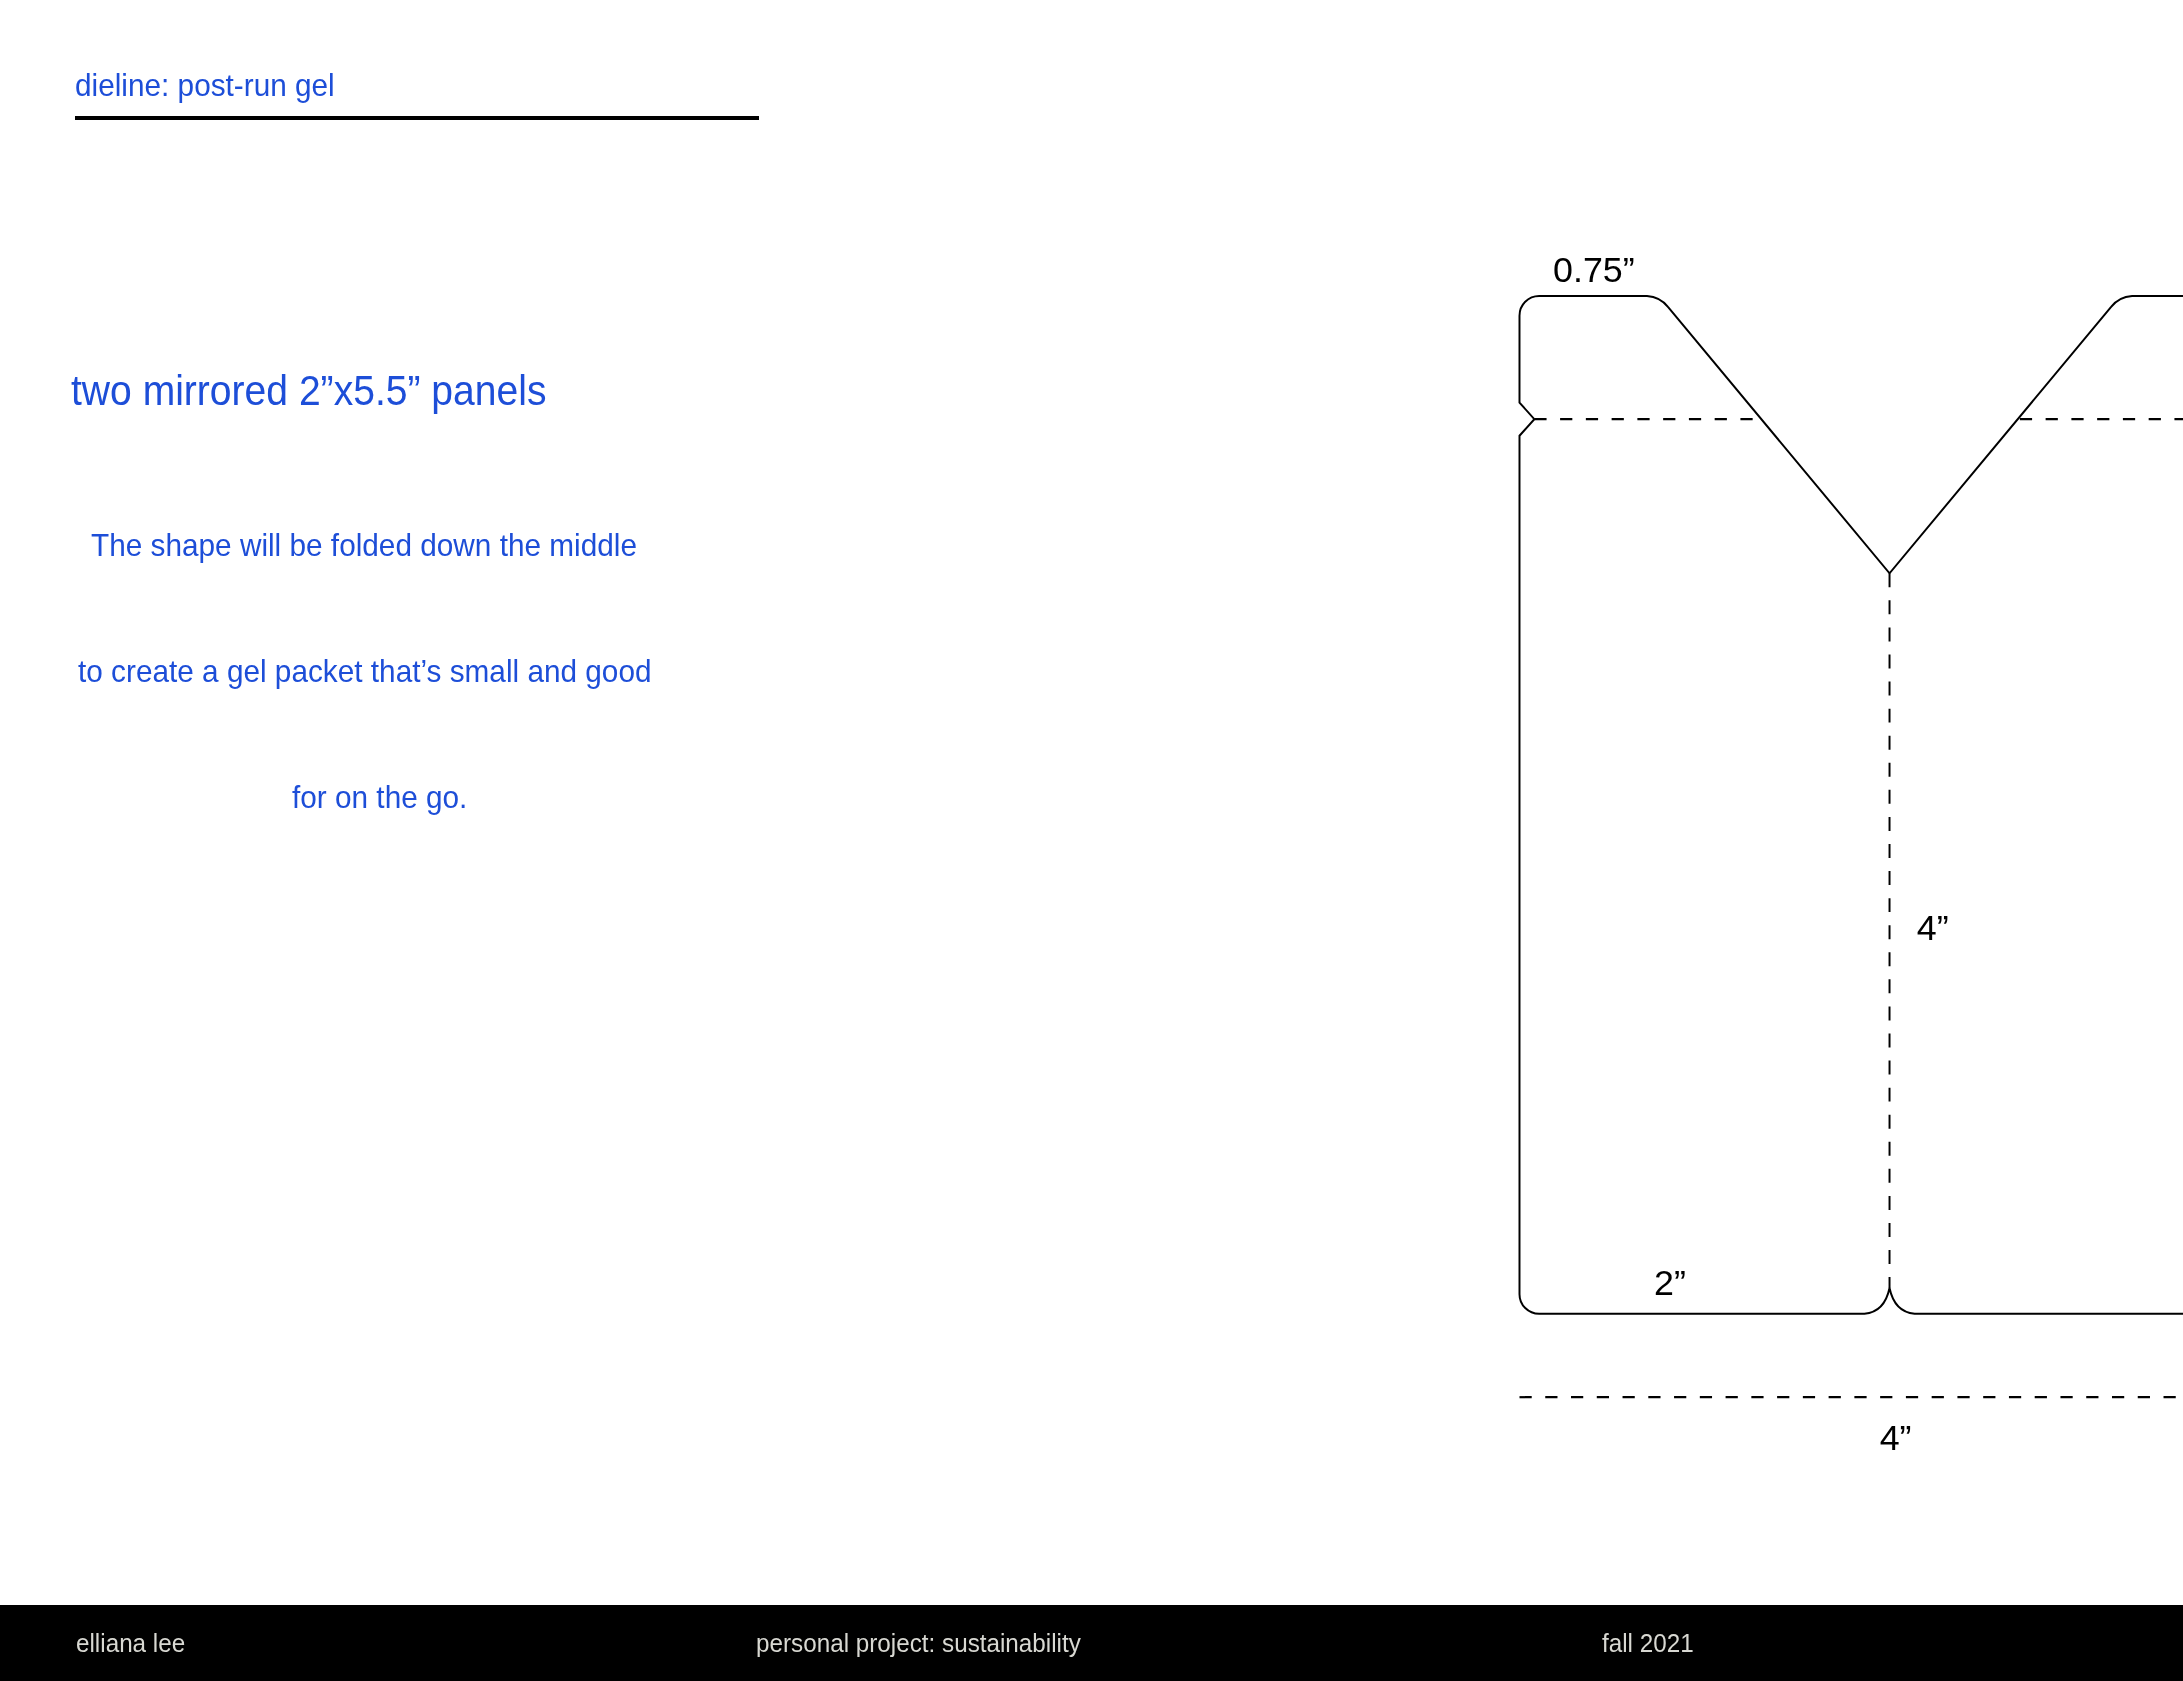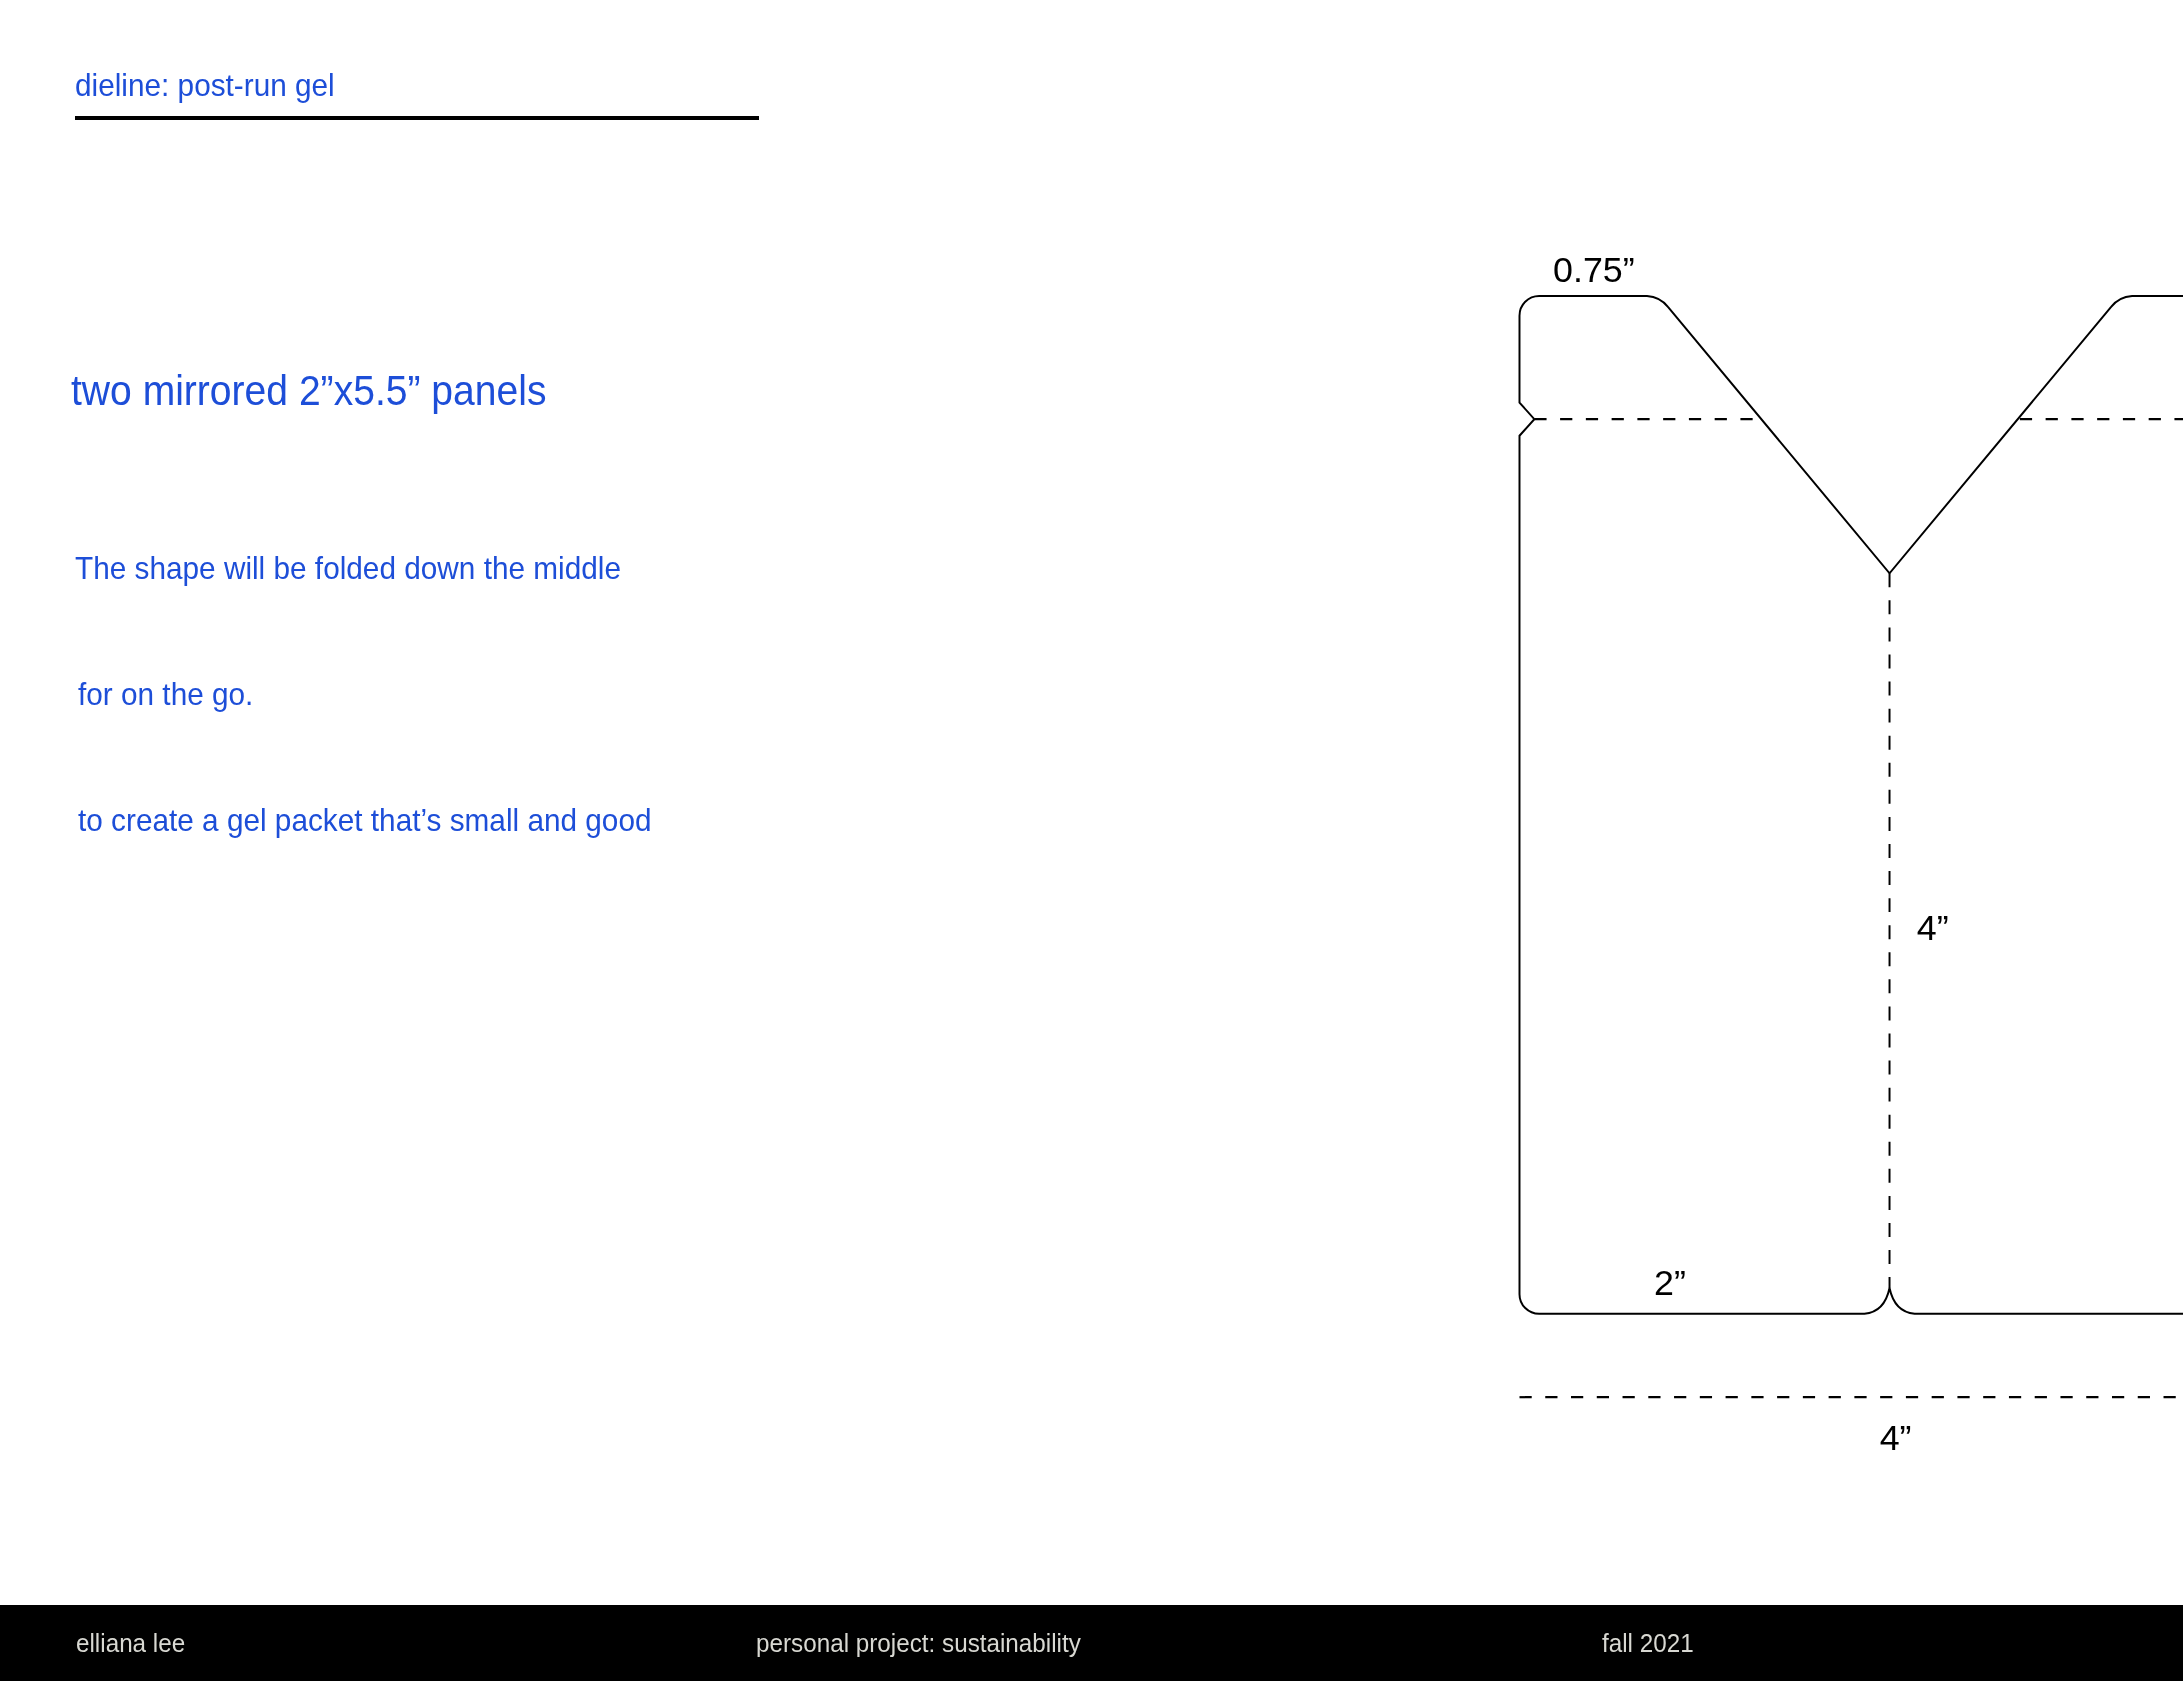--- a/index.html
+++ b/index.html
@@ -42,23 +42,24 @@
     background: #000000;
   }
   .panel-note {
     left: 71px;
     top: 375px;
     font-size: 42px;
     line-height: 32px;
   }
   .fold-desc {
     left: 75px;
-    top: 463px;
+    top: 440px;
     font-size: 32px;
     line-height: 42px;
+    text-align: center;
   }
   .fold-desc .line { height: 42px; }
   .fold-desc .line.indent { padding-left: 3.1px; }
   .diagram-svg {
     left: 0;
     top: 0;
     width: 2598px;
     height: 1681px;
   }
   .diagram-svg text {
@@ -88,22 +89,22 @@
 
 <div class="page">
 
   <div class="abs txt page-title"><span class="cond">dieline: post-run gel</span></div>
   <div class="abs title-underline"></div>
 
   <div class="abs txt panel-note"><span class="cond">two mirrored 2”x5.5” panels</span></div>
 
   <div class="abs txt fold-desc">
     <div class="line"><span class="cond">The shape will be folded down the middle</span></div>
+    <div class="line indent"><span class="cond">to create a gel packet that’s small and good</span></div>
     <div class="line indent"><span class="cond">for on the go.</span></div>
-    <div class="line indent"><span class="cond">to create a gel packet that’s small and good</span></div>
   </div>
 
   <svg class="abs diagram-svg" viewBox="0 0 5950 3850" xmlns="http://www.w3.org/2000/svg">
 
     <path d="M 3480 998
              L 3480 2964
              A 45 45 0 0 0 3525 3009
              L 4270 3009
              Q 4316 3005 4327.5 2950
              Q 4339 3005 4385 3009

